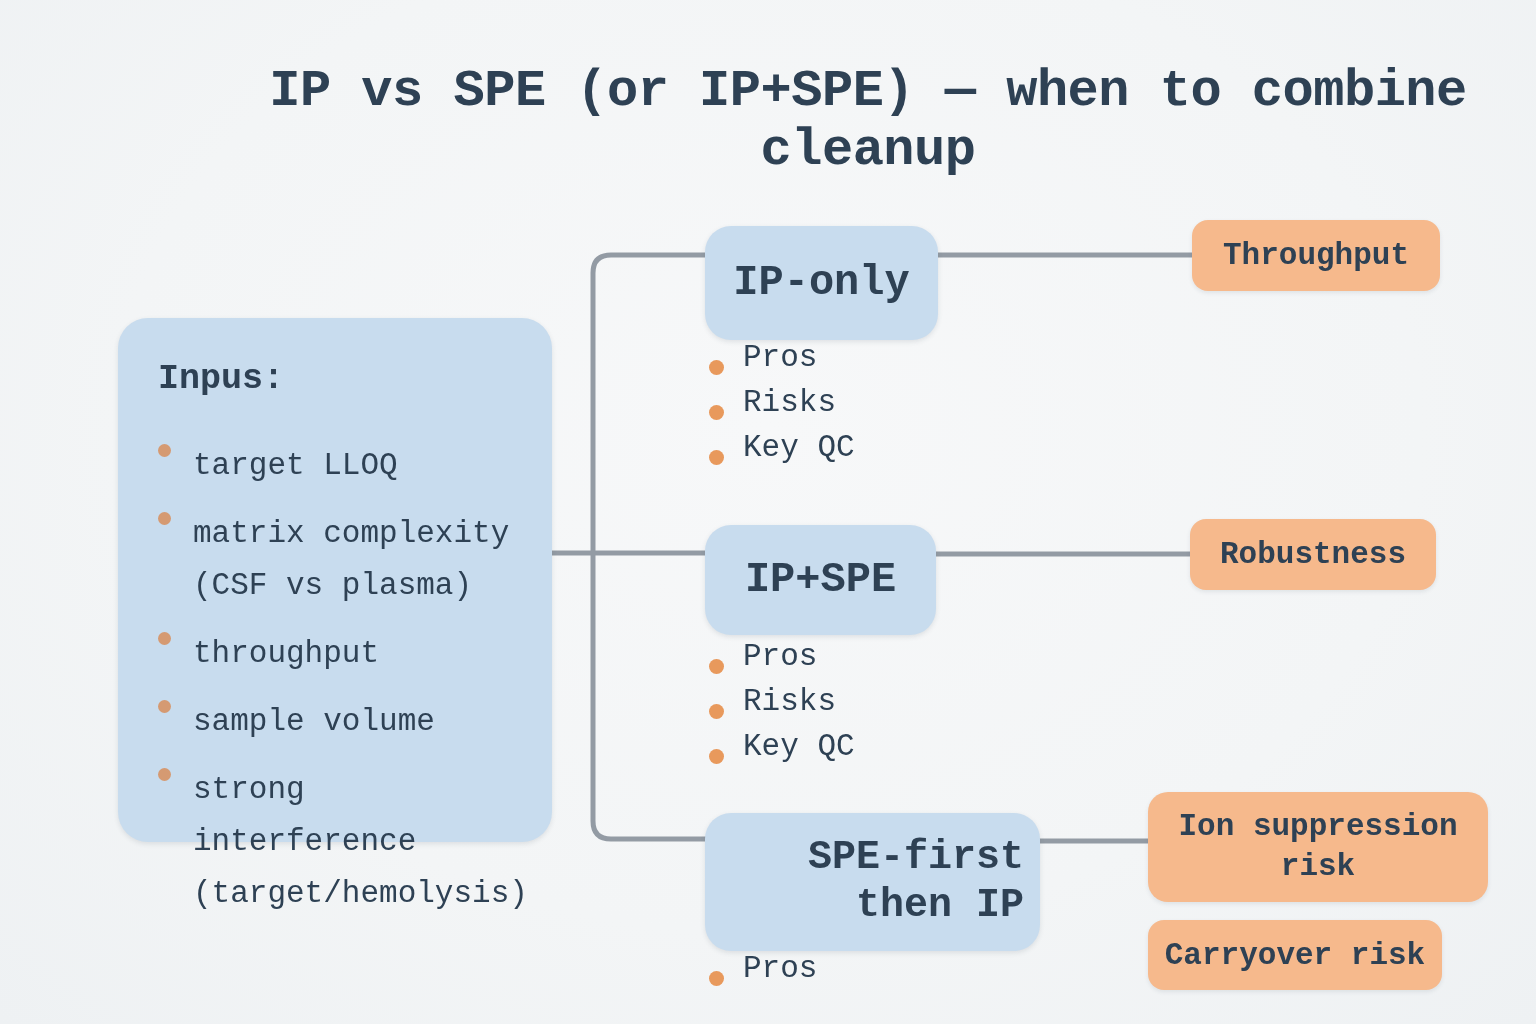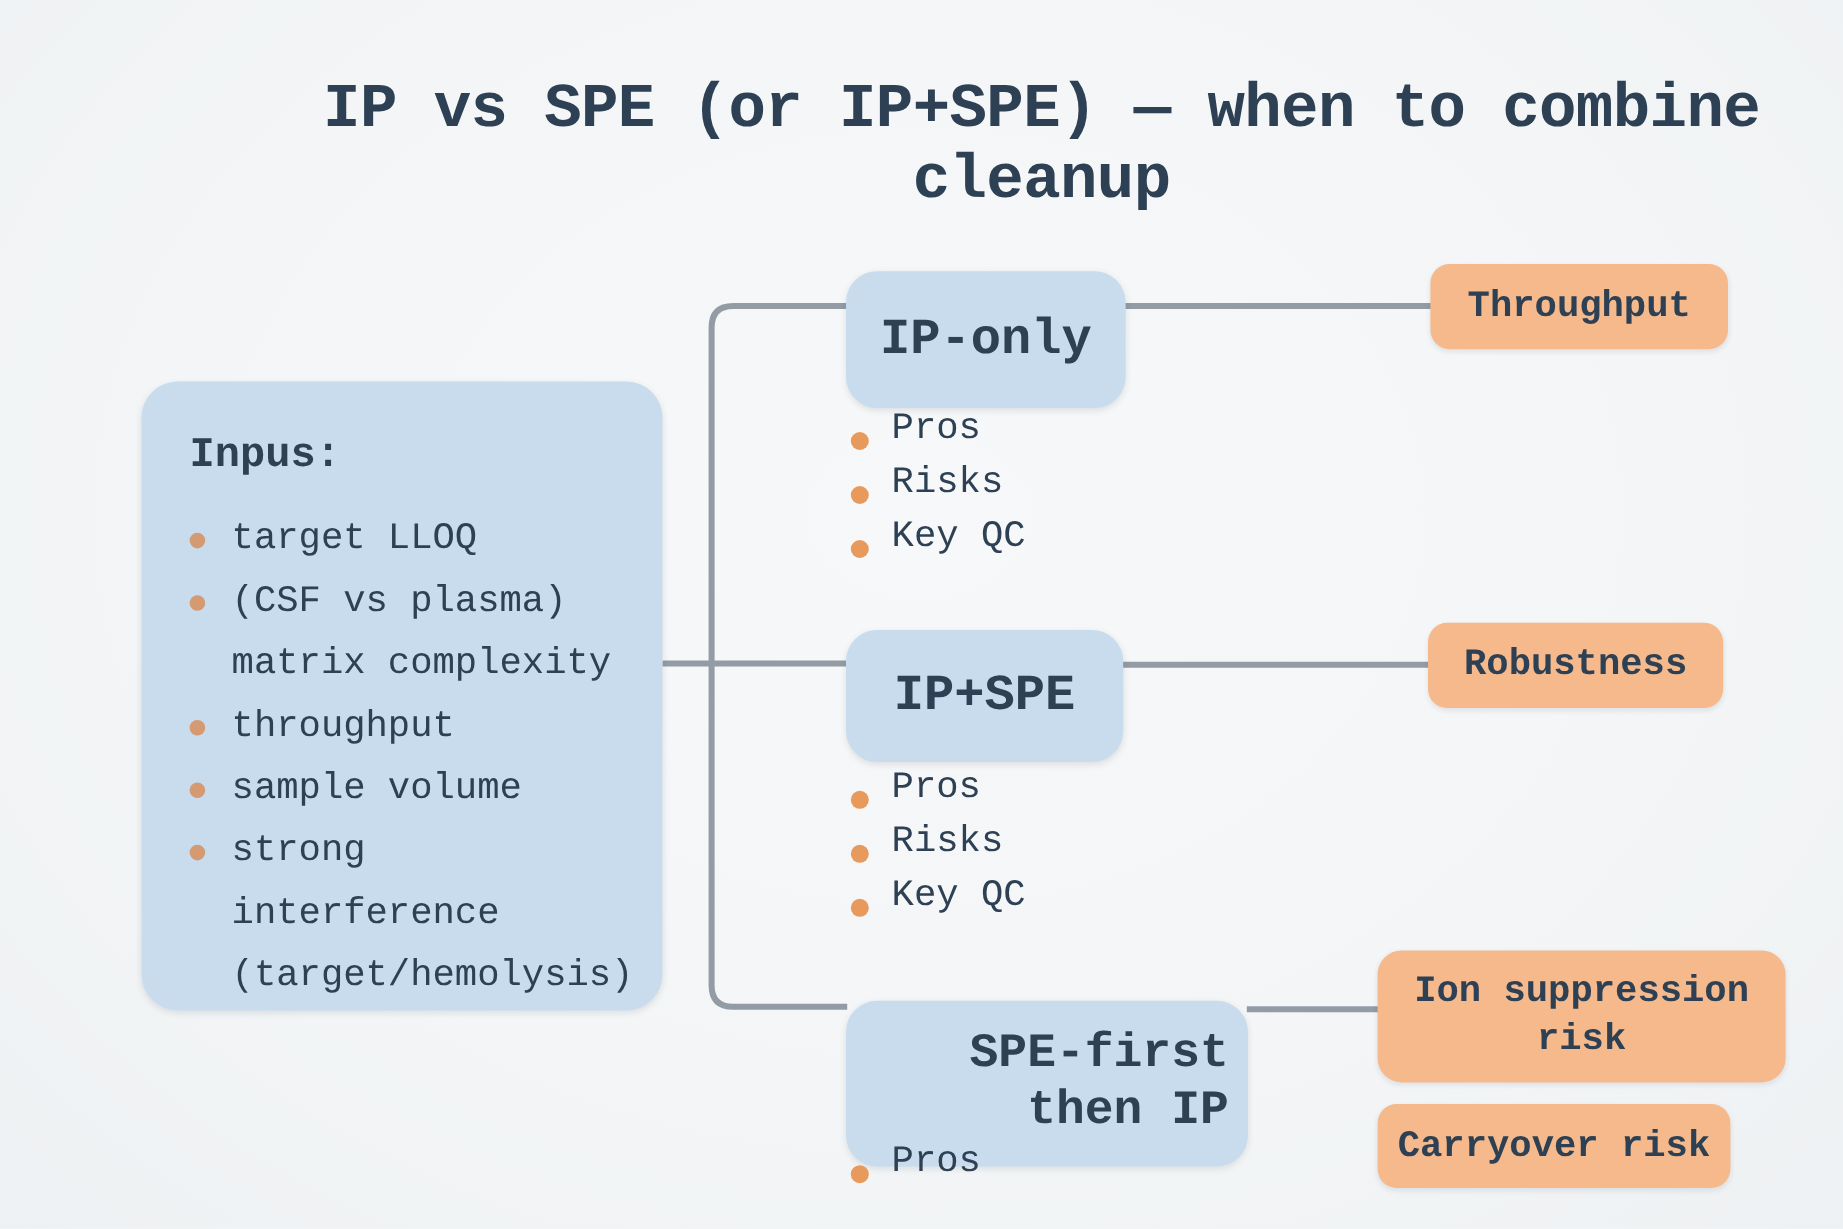--- a/index.html
+++ b/index.html
@@ -50,37 +50,37 @@
     line-height: 42px;
     margin: 0 0 24px 0;
   }
   .input-item { display: flex; align-items: flex-start; }
   .input-item .dot {
     flex: none;
     width: 13px; height: 13px; border-radius: 50%;
     background: var(--panel-bullet);
     margin: 20px 22px 0 0;
   }
-  .input-text { font-size: 31px; font-weight: 500; line-height: 52px; }
+  .input-text { font-size: 31px; font-weight: 500; line-height: 52px; margin-top: 16px; }
 
   
   .node {
     position: absolute;
     background: var(--node-fill);
     border-radius: 26px;
     box-shadow: 0 2px 5px rgba(46,65,84,.12);
     display: flex; align-items: center; justify-content: center;
     text-align: right;
     font-weight: 700;
     color: var(--text);
     margin-top: 28px;
   }
   .node-1 { left: 705px; top: 198px; width: 233px; height: 114px; font-size: 42px; }
   .node-2 { left: 705px; top: 497px; width: 231px; height: 110px; font-size: 42px; }
-  .node-3 { left: 705px; top: 806px; width: 335px; height: 138px; font-size: 40px; line-height: 1.2; padding: 0 16px; }
+  .node-3 { left: 705px; top: 785px; width: 335px; height: 138px; font-size: 40px; line-height: 1.2; padding: 0 16px; }
 
   
   .nlist { position: absolute; left: 705px; }
   .nlist-1 { top: 330px; }
   .nlist-2 { top: 629px; }
   .nlist-3 { top: 941px; }
   .nitem { display: flex; align-items: flex-end; height: 45px; font-size: 31px; font-weight: 500; }
   .nitem .dot2 {
     flex: none;
     width: 15px; height: 15px; border-radius: 50%;
@@ -127,22 +127,22 @@
     <div class="input-item">
       <span class="dot"></span>
       <div class="input-text">
         <div>target LLOQ</div>
       </div>
     </div>
 
     <div class="input-item">
       <span class="dot"></span>
       <div class="input-text">
+        <div>matrix complexity</div>
         <div>(CSF vs plasma)</div>
-        <div>matrix complexity</div>
       </div>
     </div>
 
     <div class="input-item">
       <span class="dot"></span>
       <div class="input-text">
         <div>throughput</div>
       </div>
     </div>
 

